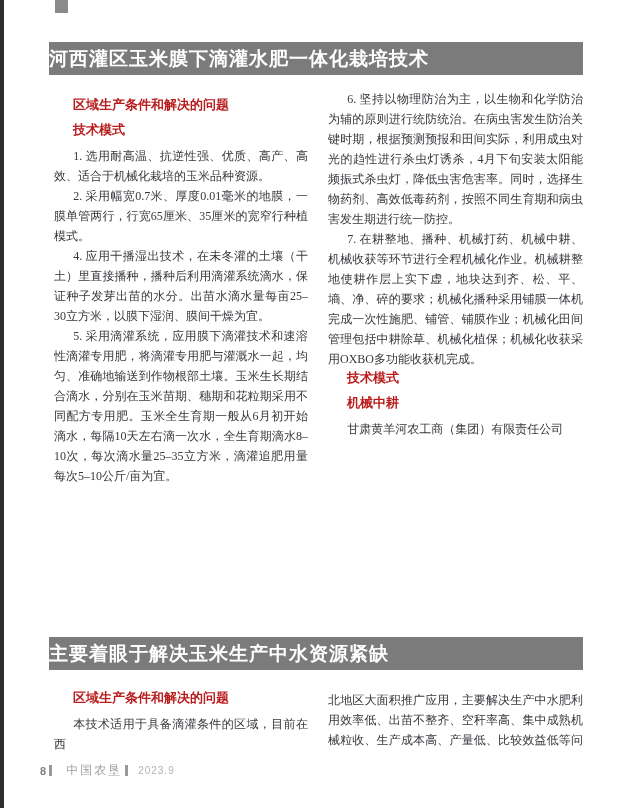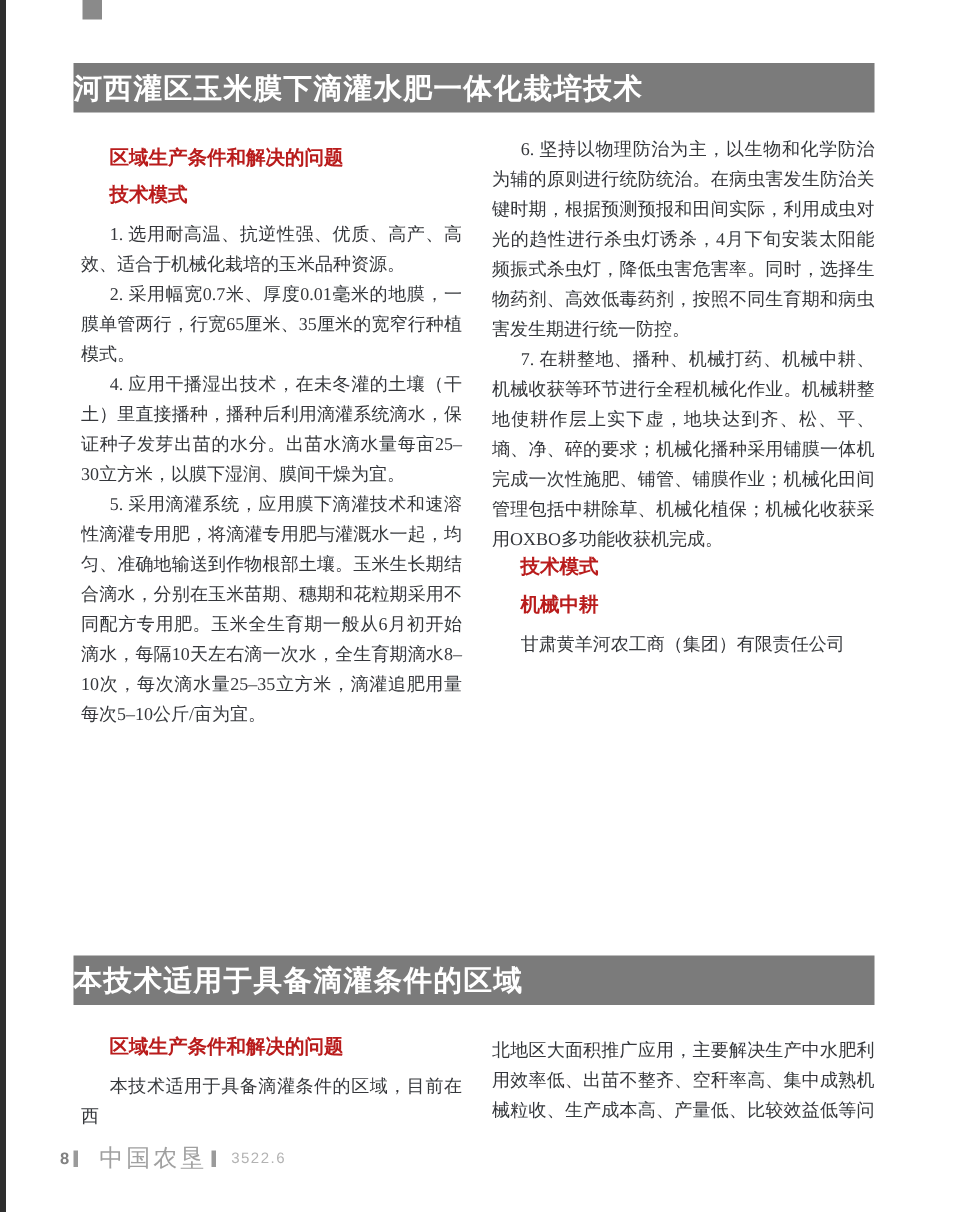--- a/index.html
+++ b/index.html
@@ -73,21 +73,21 @@
     font-family:"Liberation Sans", sans-serif;
   }
   .footer .pagenum{
     font-size:11px;font-weight:bold;color:#828282;
   }
   .footer .divider{
     display:inline-block;width:3px;height:11px;background:#9a9a9a;
     margin-left:3px;margin-right:14px;
   }
   .footer .divider.d2{margin-right:10px;}
-  .footer .mag{font-size:16px;color:#a0a0a0;letter-spacing:2px;}
+  .footer .mag{font-size:12px;color:#a0a0a0;letter-spacing:2px;}
   .footer .issue{font-size:10px;color:#b2b2b2;letter-spacing:1px;}
 </style>
 </head>
 <body>
 
 <div class="page">
 
   <div class="edge-strip"></div>
   <div class="scan-mark"></div>
 
@@ -109,34 +109,34 @@
         <p class="body">7. 在耕整地、播种、机械打药、机械中耕、机械收获等环节进行全程机械化作业。机械耕整地使耕作层上实下虚，地块达到齐、松、平、墒、净、碎的要求；机械化播种采用铺膜一体机完成一次性施肥、铺管、铺膜作业；机械化田间管理包括中耕除草、机械化植保；机械化收获采用OXBO多功能收获机完成。</p>
         <h3 class="sec">技术模式</h3>
         <h3 class="sec">机械中耕</h3>
         <p class="body">甘肃黄羊河农工商（集团）有限责任公司</p>
       </div>
     </div>
   </section>
 
   <section>
     <header class="title-bar bar-2">
-      <h1>本技术适用于具备滴灌条件的区域</h1>
+      <h1>主要着眼于解决玉米生产中水资源紧缺</h1>
     </header>
     <div class="columns a2">
       <div class="col left">
         <h3 class="sec">区域生产条件和解决的问题</h3>
         <p class="body">本技术适用于具备滴灌条件的区域，目前在西</p>
       </div>
       <div class="col right">
         <p class="body no-indent">北地区大面积推广应用，主要解决生产中水肥利用效率低、出苗不整齐、空秆率高、集中成熟机械粒收、生产成本高、产量低、比较效益低等问题。</p>
       </div>
     </div>
   </section>
 
   <footer class="footer">
     <span class="pagenum">8</span>
     <span class="divider"></span>
     <span class="mag">中国农垦</span>
     <span class="divider d2"></span>
-    <span class="issue">3522.6</span>
+    <span class="issue">2023.9</span>
   </footer>
 
 </div>
 
 </body></html>

